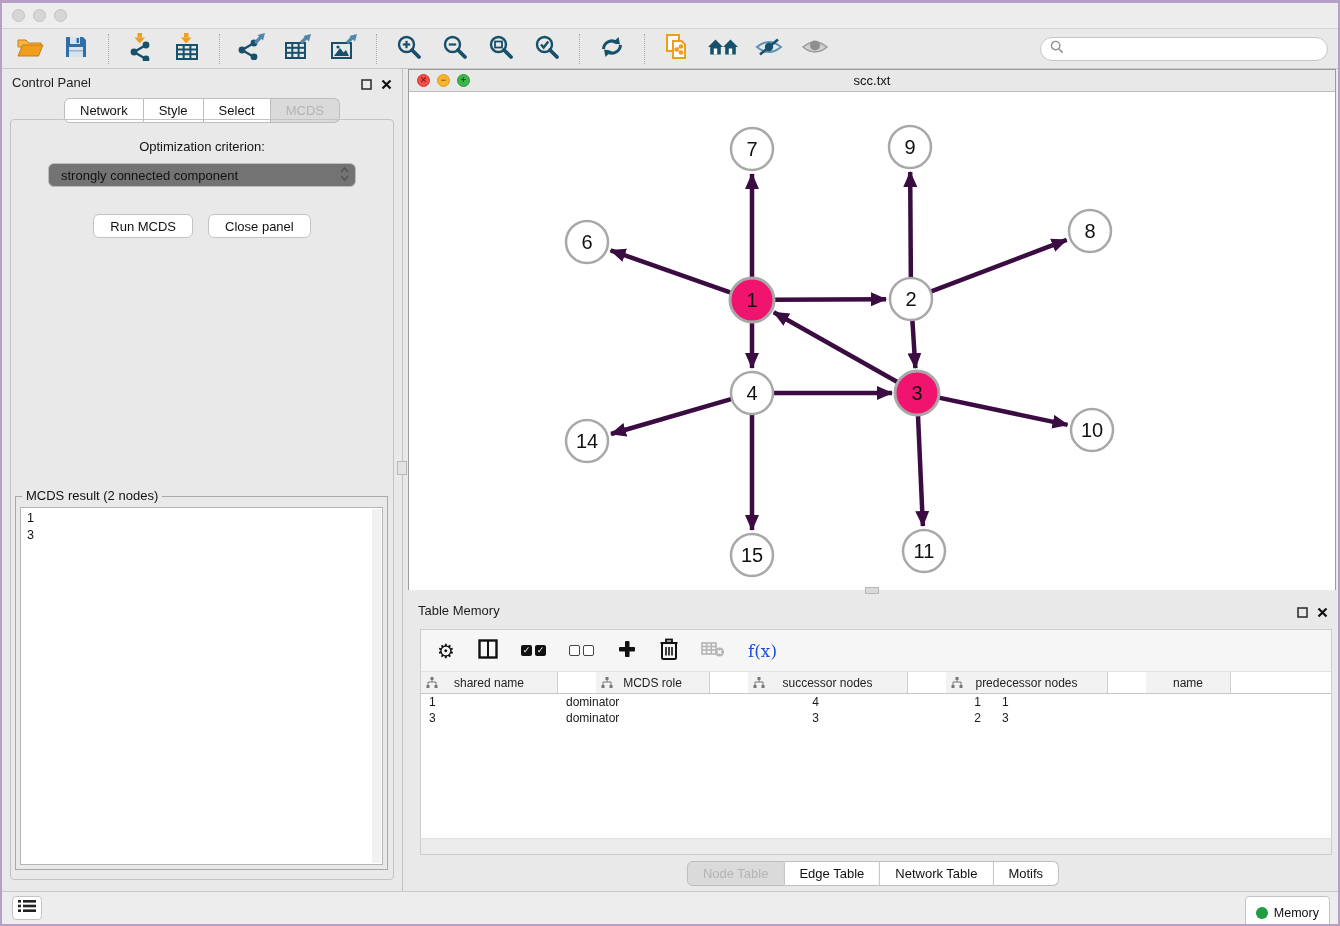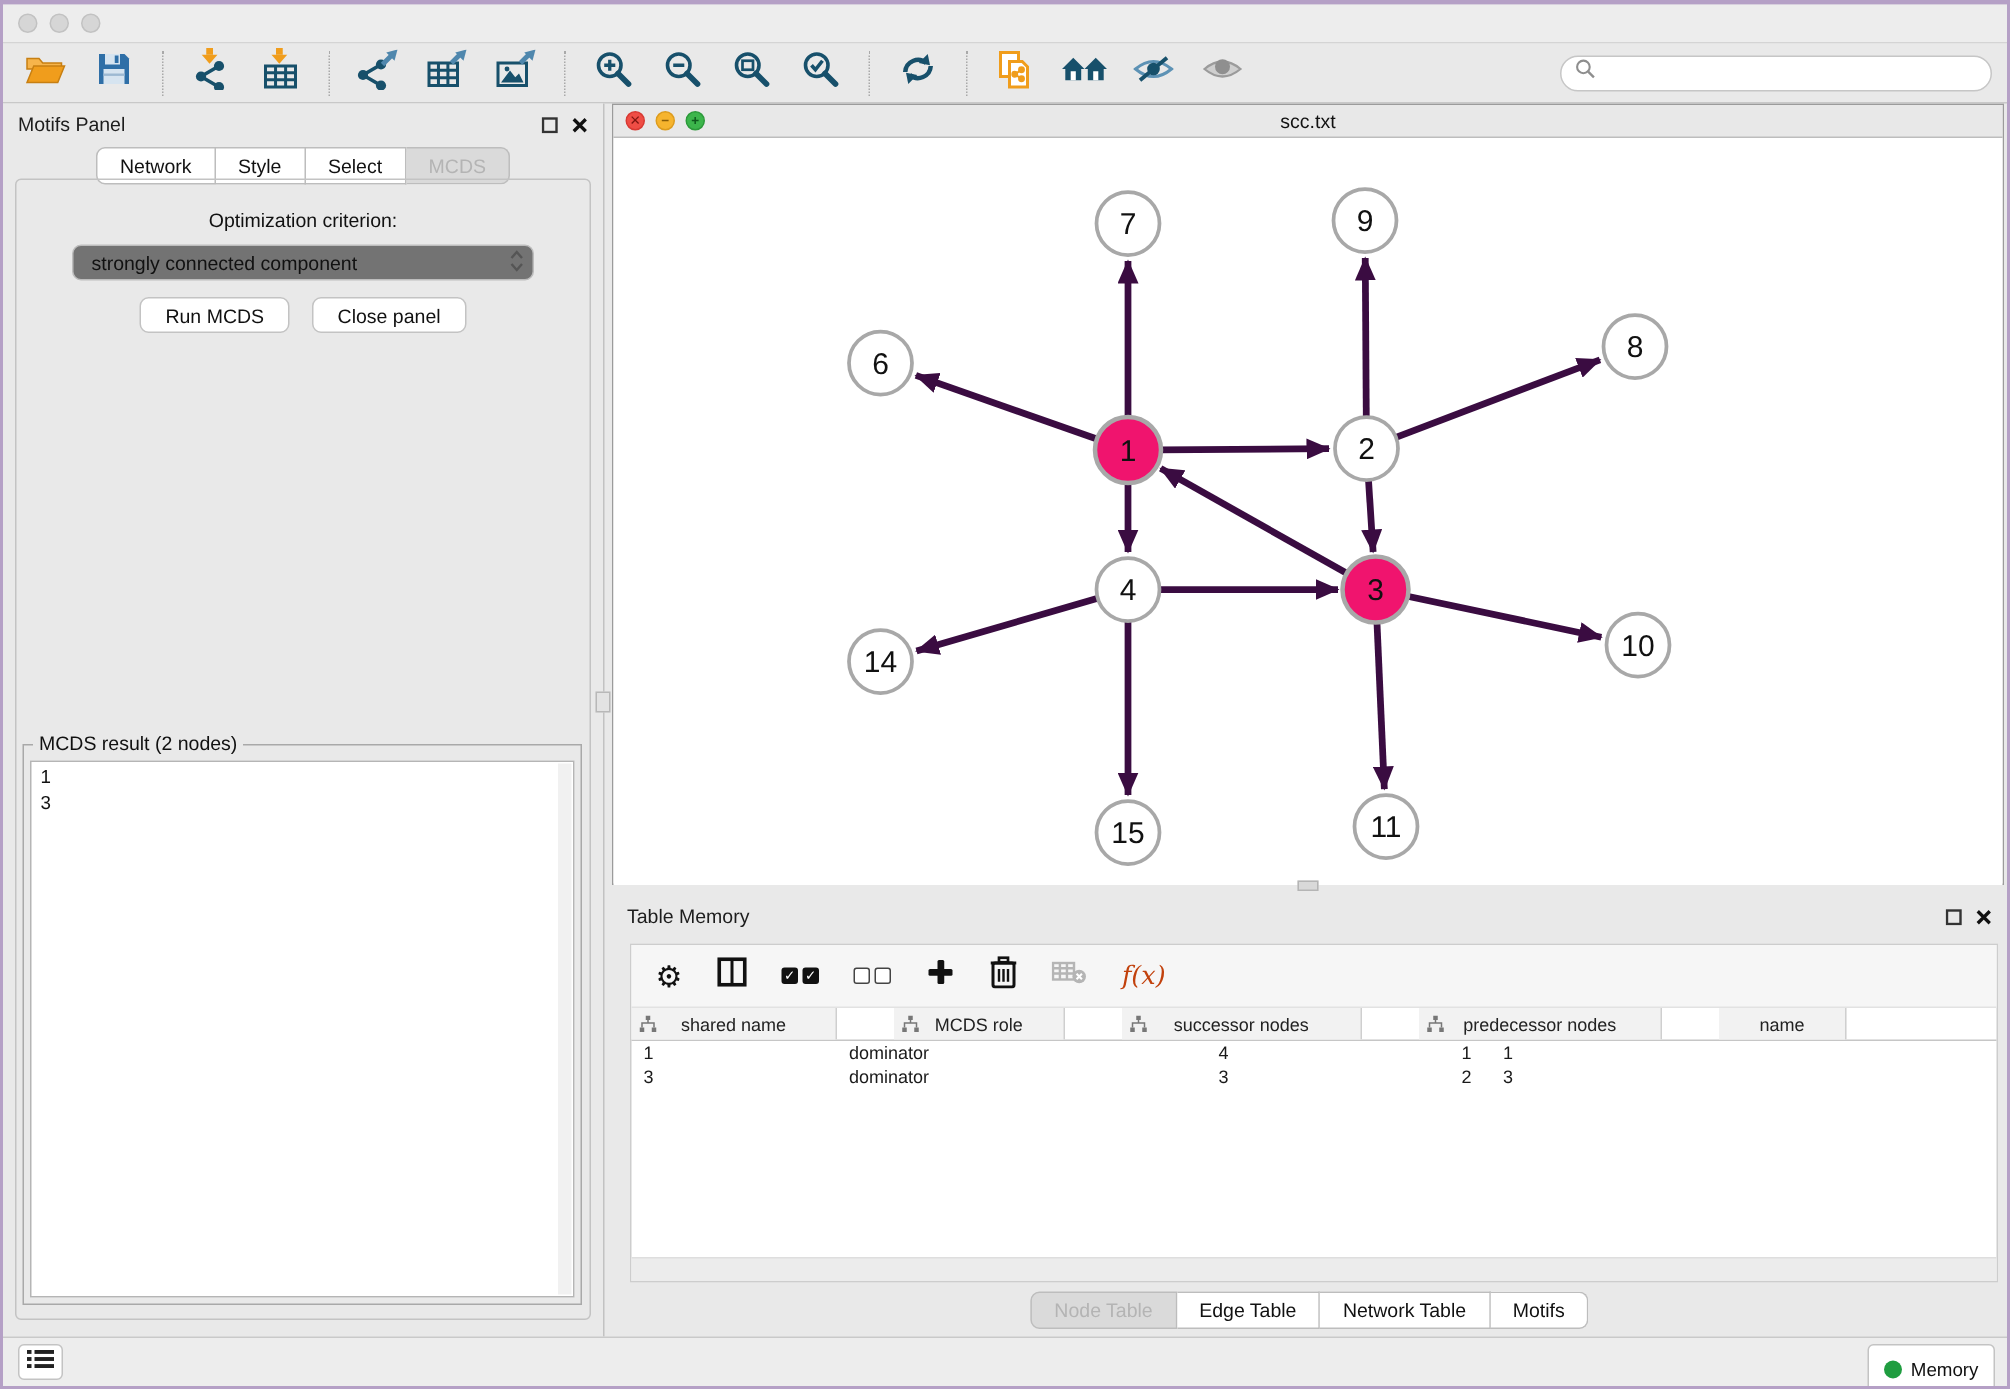--- a/index.html
+++ b/index.html
@@ -27,21 +27,21 @@
   .cp-tabs{position:absolute;top:29px;left:50%;transform:translateX(-50%);display:flex;}
   .seg{padding:4px 15px;background:#fff;border:1px solid #bdbdbd;border-left:none;font-size:13px;color:#111;white-space:nowrap;cursor:default;}
   .seg:first-child{border-left:1px solid #bdbdbd;border-radius:6px 0 0 6px;}
   .seg:last-child{border-radius:0 6px 6px 0;}
   .seg-active{background:#dadada;color:#b4b4b4;}
   .cp-box{position:absolute;left:8px;right:8px;top:50px;bottom:12px;border:1px solid #c3c3c3;border-radius:4px;}
   .opt-label{margin-top:19px;text-align:center;font-size:13px;color:#111;}
   .dropdown{margin:9px auto 0 auto;width:308px;height:24px;background:#737373;border:1px solid #bdbdbd;border-radius:6px;
             display:flex;align-items:center;padding:0 6px 0 12px;box-sizing:border-box;font-size:13px;color:#111;}
   .dropdown .dd-text{flex:1;}
-  .btn-row{margin-top:11px;display:flex;justify-content:center;gap:15px;align-items:flex-end;}
+  .btn-row{margin-top:27px;display:flex;justify-content:center;gap:15px;align-items:flex-end;}
   .mac-btn{height:24px;padding:0 16px;background:#fff;border:1px solid #c3c3c3;border-radius:6px;font-size:13px;color:#111;
            display:flex;align-items:center;font-family:inherit;}
   .result-group{position:absolute;left:4px;right:5px;top:376px;bottom:9px;border:1px solid #a9a9a9;}
   .result-legend{position:absolute;top:-9px;left:6px;background:#e9e9e9;padding:0 4px;font-size:13px;color:#111;}
   .result-inner{position:absolute;left:4px;right:4px;top:10px;bottom:4px;background:#fff;border:1px solid #b5b5b5;}
   .result-inner pre{margin:0;padding:2px 6px;font-family:"Liberation Sans","DejaVu Sans",sans-serif;font-size:12.5px;line-height:17px;color:#111;}
   .result-scroll{position:absolute;top:1px;bottom:1px;right:1px;width:9px;background:#f1f1f1;}
   .v-knob{position:absolute;left:395px;top:458px;width:10px;height:14px;background:#e3e3e3;border:1px solid #b8b8b8;box-sizing:border-box;}
   
   .net-window{position:absolute;left:406px;top:66px;width:928px;height:521px;background:#fff;border:1px solid #9b9b9b;box-sizing:border-box;}
@@ -57,21 +57,21 @@
   .h-knob{position:absolute;left:456px;bottom:-4px;width:14px;height:7px;background:#d9d9d9;border:1px solid #b5b5b5;box-sizing:border-box;}
   
   .table-panel{position:absolute;left:406px;top:594px;right:0;bottom:32px;background:#e9e9e9;}
   .tp-box{position:absolute;left:12px;right:6px;top:32px;height:226px;background:#fff;border:1px solid #cdcdcd;box-sizing:border-box;}
   .tp-toolbar{height:41px;background:#f6f6f6;border-bottom:1px solid #e2e2e2;display:flex;align-items:center;padding-left:16px;gap:23px;}
   .ttb{display:flex;align-items:center;justify-content:center;}
   .gear-glyph{font-size:20px;color:#111;line-height:1;font-family:"DejaVu Sans",sans-serif;}
   .cb{width:11px;height:11px;border-radius:2px;background:#111;color:#fff;font-size:9px;font-weight:bold;display:flex;align-items:center;justify-content:center;line-height:1;}
   .cb.empty{background:#fff;border:1.5px solid #444;box-sizing:border-box;}
   .cb-pair{display:flex;gap:3px;}
-  .fx{font-family:"DejaVu Serif","Liberation Serif",serif;font-style:italic;font-size:17px;color:#c2410c;}
+  .fx{font-family:"DejaVu Serif","Liberation Serif",serif;font-size:17px;color:#1d4ed8;}
   .thead{display:flex;height:21px;border-bottom:1px solid #c6c6c6;gap:38px;}
   .th{position:relative;background:#f2f2f2;border-right:1px solid #cfcfcf;box-sizing:border-box;display:flex;align-items:center;justify-content:center;font-size:12px;color:#222;}
   .th .tree-ic{position:absolute;left:5px;top:5px;}
   .trow{display:flex;height:16px;align-items:center;}
   .td{box-sizing:border-box;font-size:12px;color:#1a1a1a;overflow:hidden;white-space:nowrap;}
   .tp-hscroll{position:absolute;left:0;right:0;bottom:0;height:15px;background:#ececec;border-top:1px solid #dedede;}
   .tp-tabs{position:absolute;bottom:6px;left:50%;transform:translateX(-50%);display:flex;}
   
   .statusbar{position:absolute;left:0;right:0;bottom:0;height:32px;background:#ededed;border-top:1px solid #c9c9c9;}
   .sb-btn{position:absolute;left:10px;top:4px;width:30px;height:24px;background:#fff;border:1px solid #c3c3c3;border-radius:4px;
@@ -250,21 +250,21 @@
     <div class="searchbox">
       <span><svg width="14" height="14" viewBox="0 0 14 14">
             <circle cx="5.6" cy="5.6" r="4.2" fill="none" stroke="#8e8e8e" stroke-width="1.4"></circle>
             <line x1="8.8" y1="8.8" x2="12.6" y2="12.6" stroke="#8e8e8e" stroke-width="1.6"></line>
           </svg></span>
       <input type="text" value="" style="">
     </div>
   </div>
 
   <div class="control-panel">
-    <div class="panel-title">Motifs Panel</div>
+    <div class="panel-title">Control Panel</div>
     <div class="panel-winbtns">
       <span><svg width="11" height="11">
             <rect x="1" y="1" width="9" height="9" fill="none" stroke="#333" stroke-width="1.6"></rect>
           </svg></span>
       <span><svg width="11" height="11">
             <path d="M1.5 1.5 L9.5 9.5 M9.5 1.5 L1.5 9.5" stroke="#111" stroke-width="2.2"></path>
           </svg></span>
     </div>
     <div class="cp-tabs" id="cp-tabs">
         <div class="seg">Network</div>

